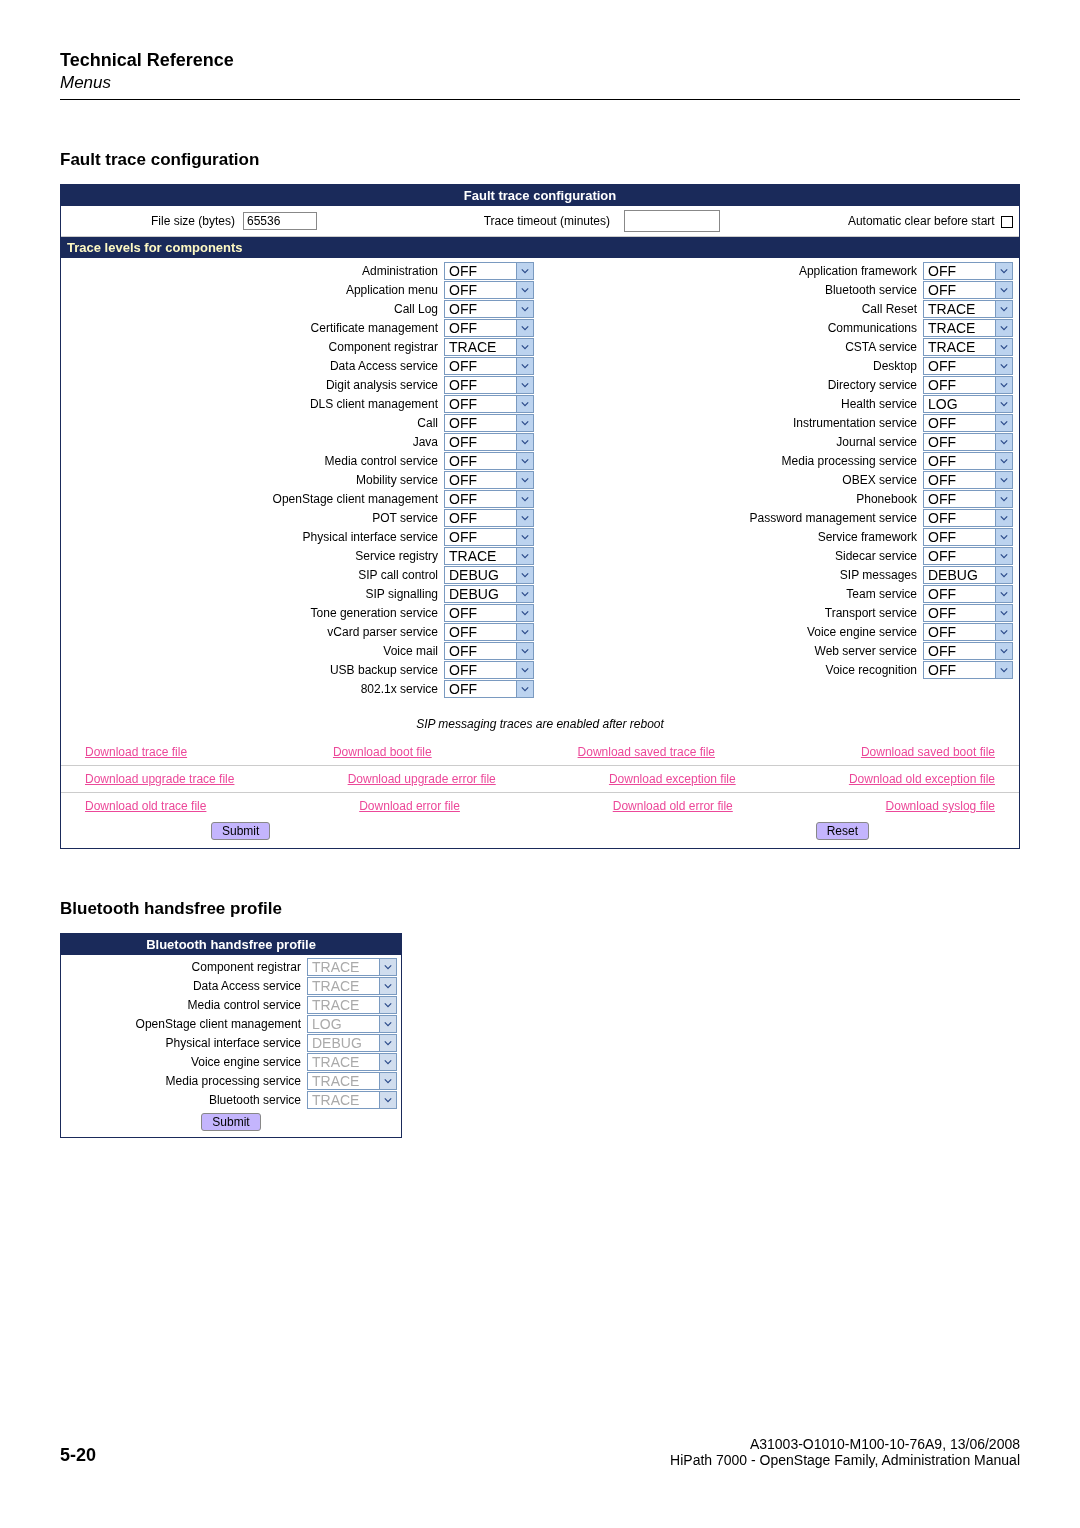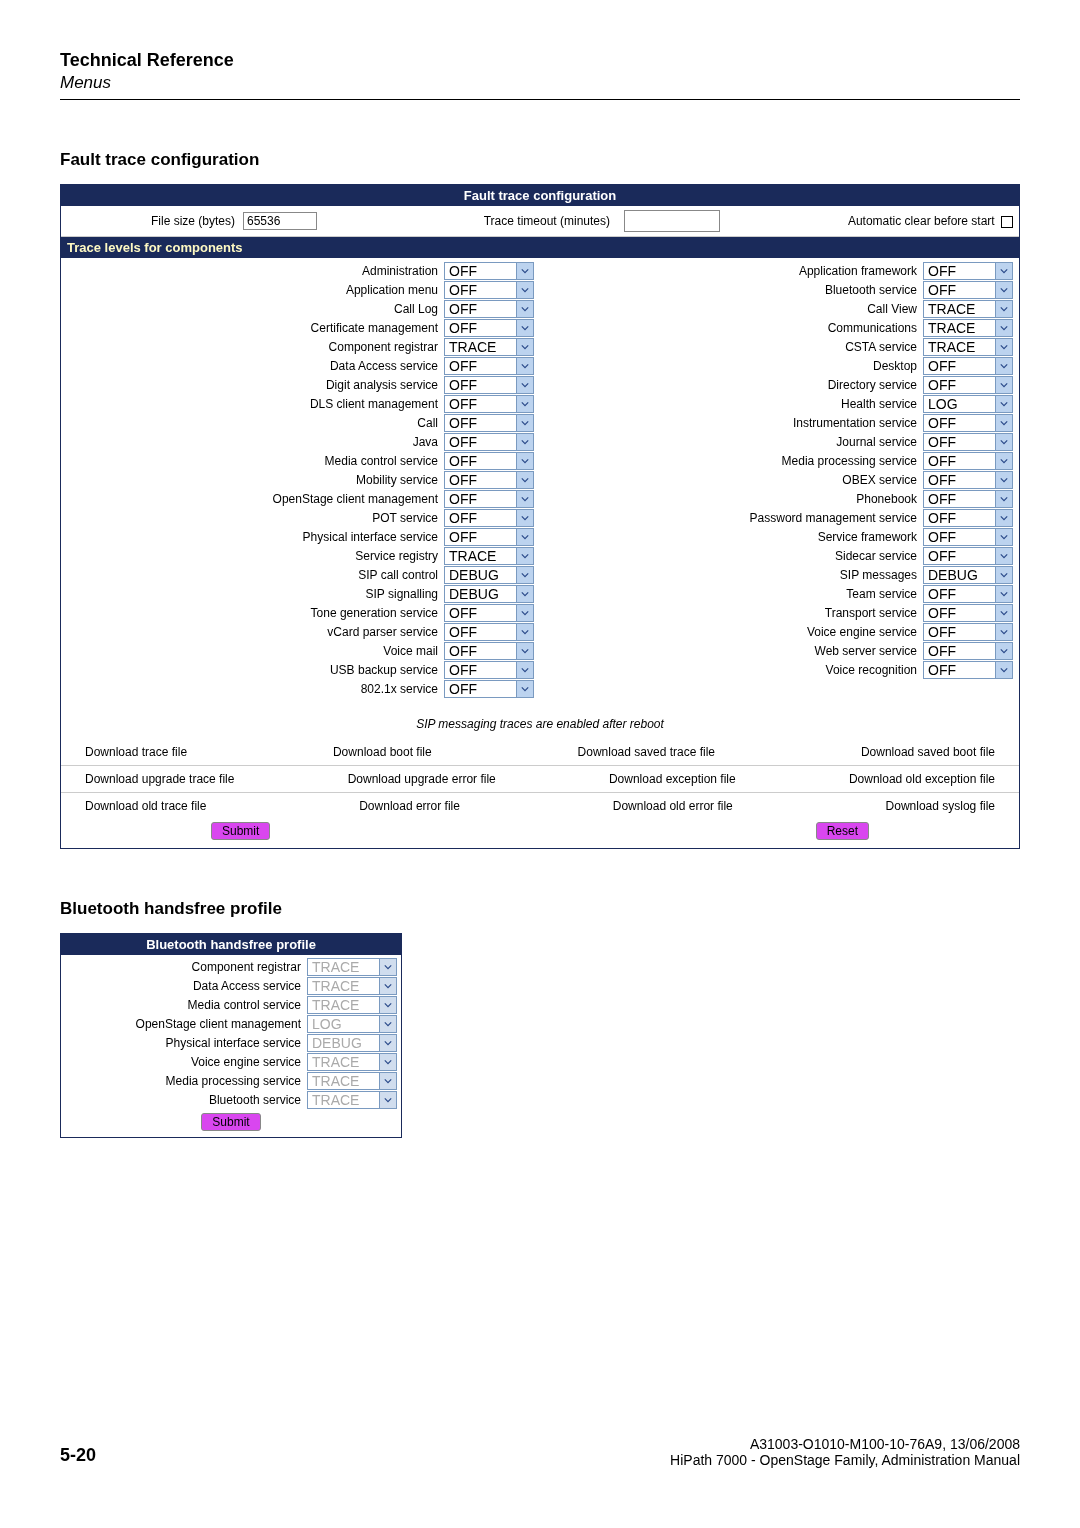--- a/index.html
+++ b/index.html
@@ -21,22 +21,22 @@
 .col{flex:1;padding:4px 6px}
 .row{display:flex;align-items:center;margin-bottom:1px}
 .row .rlbl{flex:1;text-align:right;font-size:12px;padding-right:6px}
 .sel{width:90px;height:18px;border:1px solid #7a9ac0;background:#fff;display:flex;align-items:center;position:relative;box-sizing:border-box}
 .sel-text{flex:1;padding-left:4px;font-size:14px}
 .sel-arrow{width:16px;height:16px;background:#bcd3ef;border-left:1px solid #7a9ac0;display:flex;align-items:center;justify-content:center}
 .sel-arrow svg{width:8px;height:8px}
 .note{text-align:center;font-style:italic;font-size:12px;padding:14px 0 8px 0}
 .links-grid{display:flex;justify-content:space-between;border-bottom:1px solid #ccc;padding:6px 24px;font-size:12px}
 .links-grid.noborder{border-bottom:none}
-a.dl{color:#000000;}
-.btn{font-size:12px;padding:1px 10px;border:1px solid #888;background:#d946ef;border-radius:3px}
+a.dl{color:#ec4899;text-decoration:underline}
+.btn{font-size:12px;padding:1px 10px;border:1px solid #888;background:#c4b5fd;border-radius:3px}
 .btnrow{display:flex;justify-content:space-between;padding:3px 150px 8px}
 .bt-panel{width:340px}
 .bt-row{display:flex;align-items:center;margin-bottom:1px;padding:0 4px}
 .bt-row .rlbl{flex:1;text-align:right;font-size:12px;padding-right:6px}
 .bt-sel{width:90px;height:18px;border:1px solid #7a9ac0;background:#fff;display:flex;align-items:center;box-sizing:border-box;color:#aaa}
 .bt-sel .sel-arrow{background:#d0ddee}
 .bt-submit{text-align:center;padding:3px 0 6px 0}
 .footer{position:absolute;bottom:60px;left:60px;right:60px}
 .footer-right{text-align:right;font-size:14px}
 .footer-page{font-size:18px;font-weight:bold;position:absolute;left:0;bottom:2px}
@@ -339,21 +339,21 @@
             <div class="sel">
               <div class="sel-text">OFF</div>
               <div class="sel-arrow">
                 <svg viewBox="0 0 10 10">
                   <path d="M1 3 L5 7 L9 3" stroke="#2a4a8a" stroke-width="1.5" fill="none"></path>
                 </svg>
               </div>
             </div>
           </div>
           <div class="row">
-            <div class="rlbl">Call View</div>
+            <div class="rlbl">Call Reset</div>
             <div class="sel">
               <div class="sel-text">TRACE</div>
               <div class="sel-arrow">
                 <svg viewBox="0 0 10 10">
                   <path d="M1 3 L5 7 L9 3" stroke="#2a4a8a" stroke-width="1.5" fill="none"></path>
                 </svg>
               </div>
             </div>
           </div>
           <div class="row">

